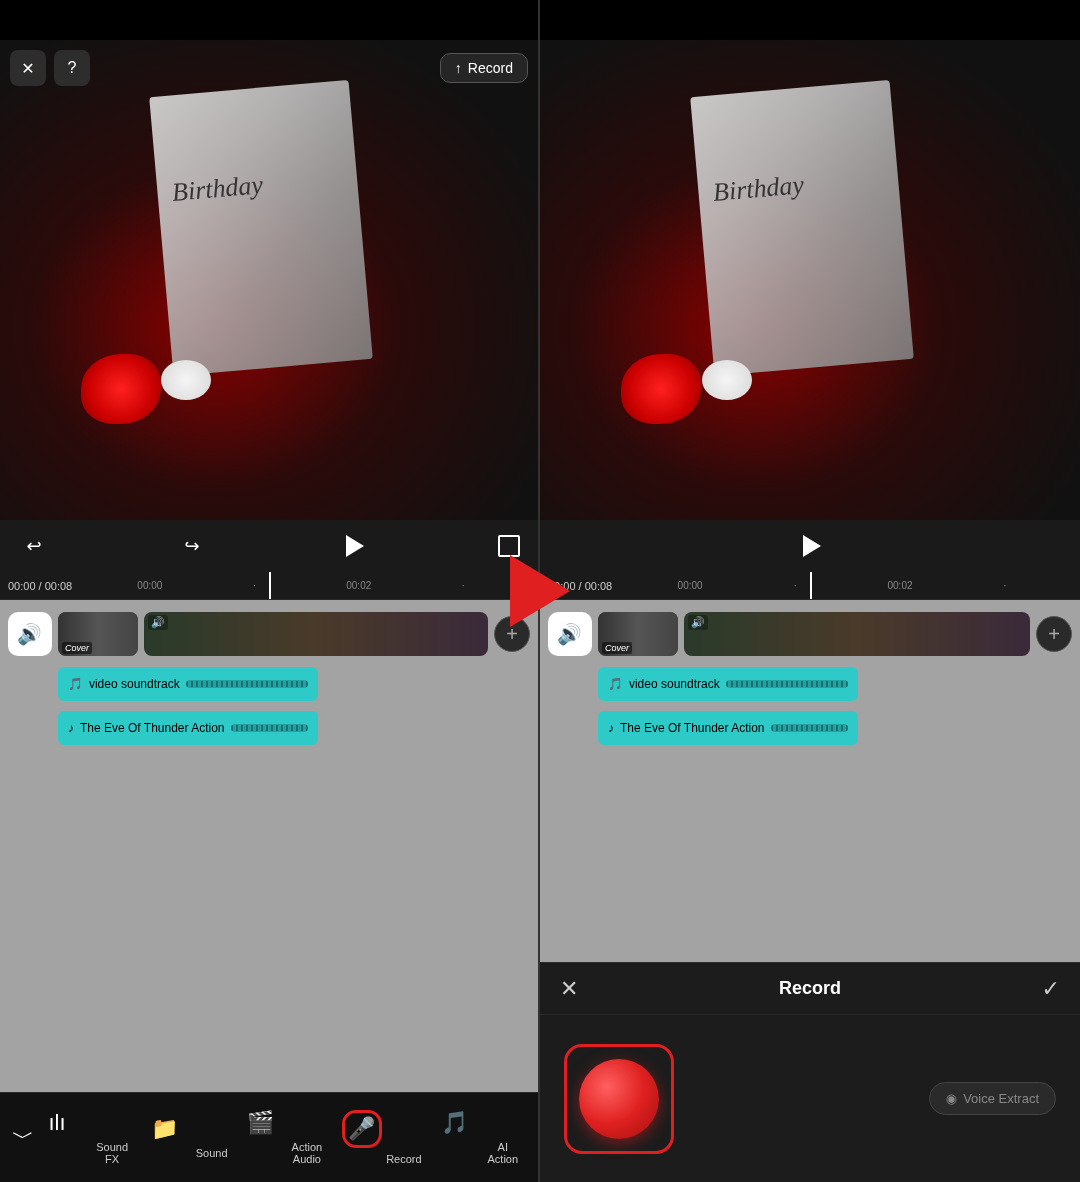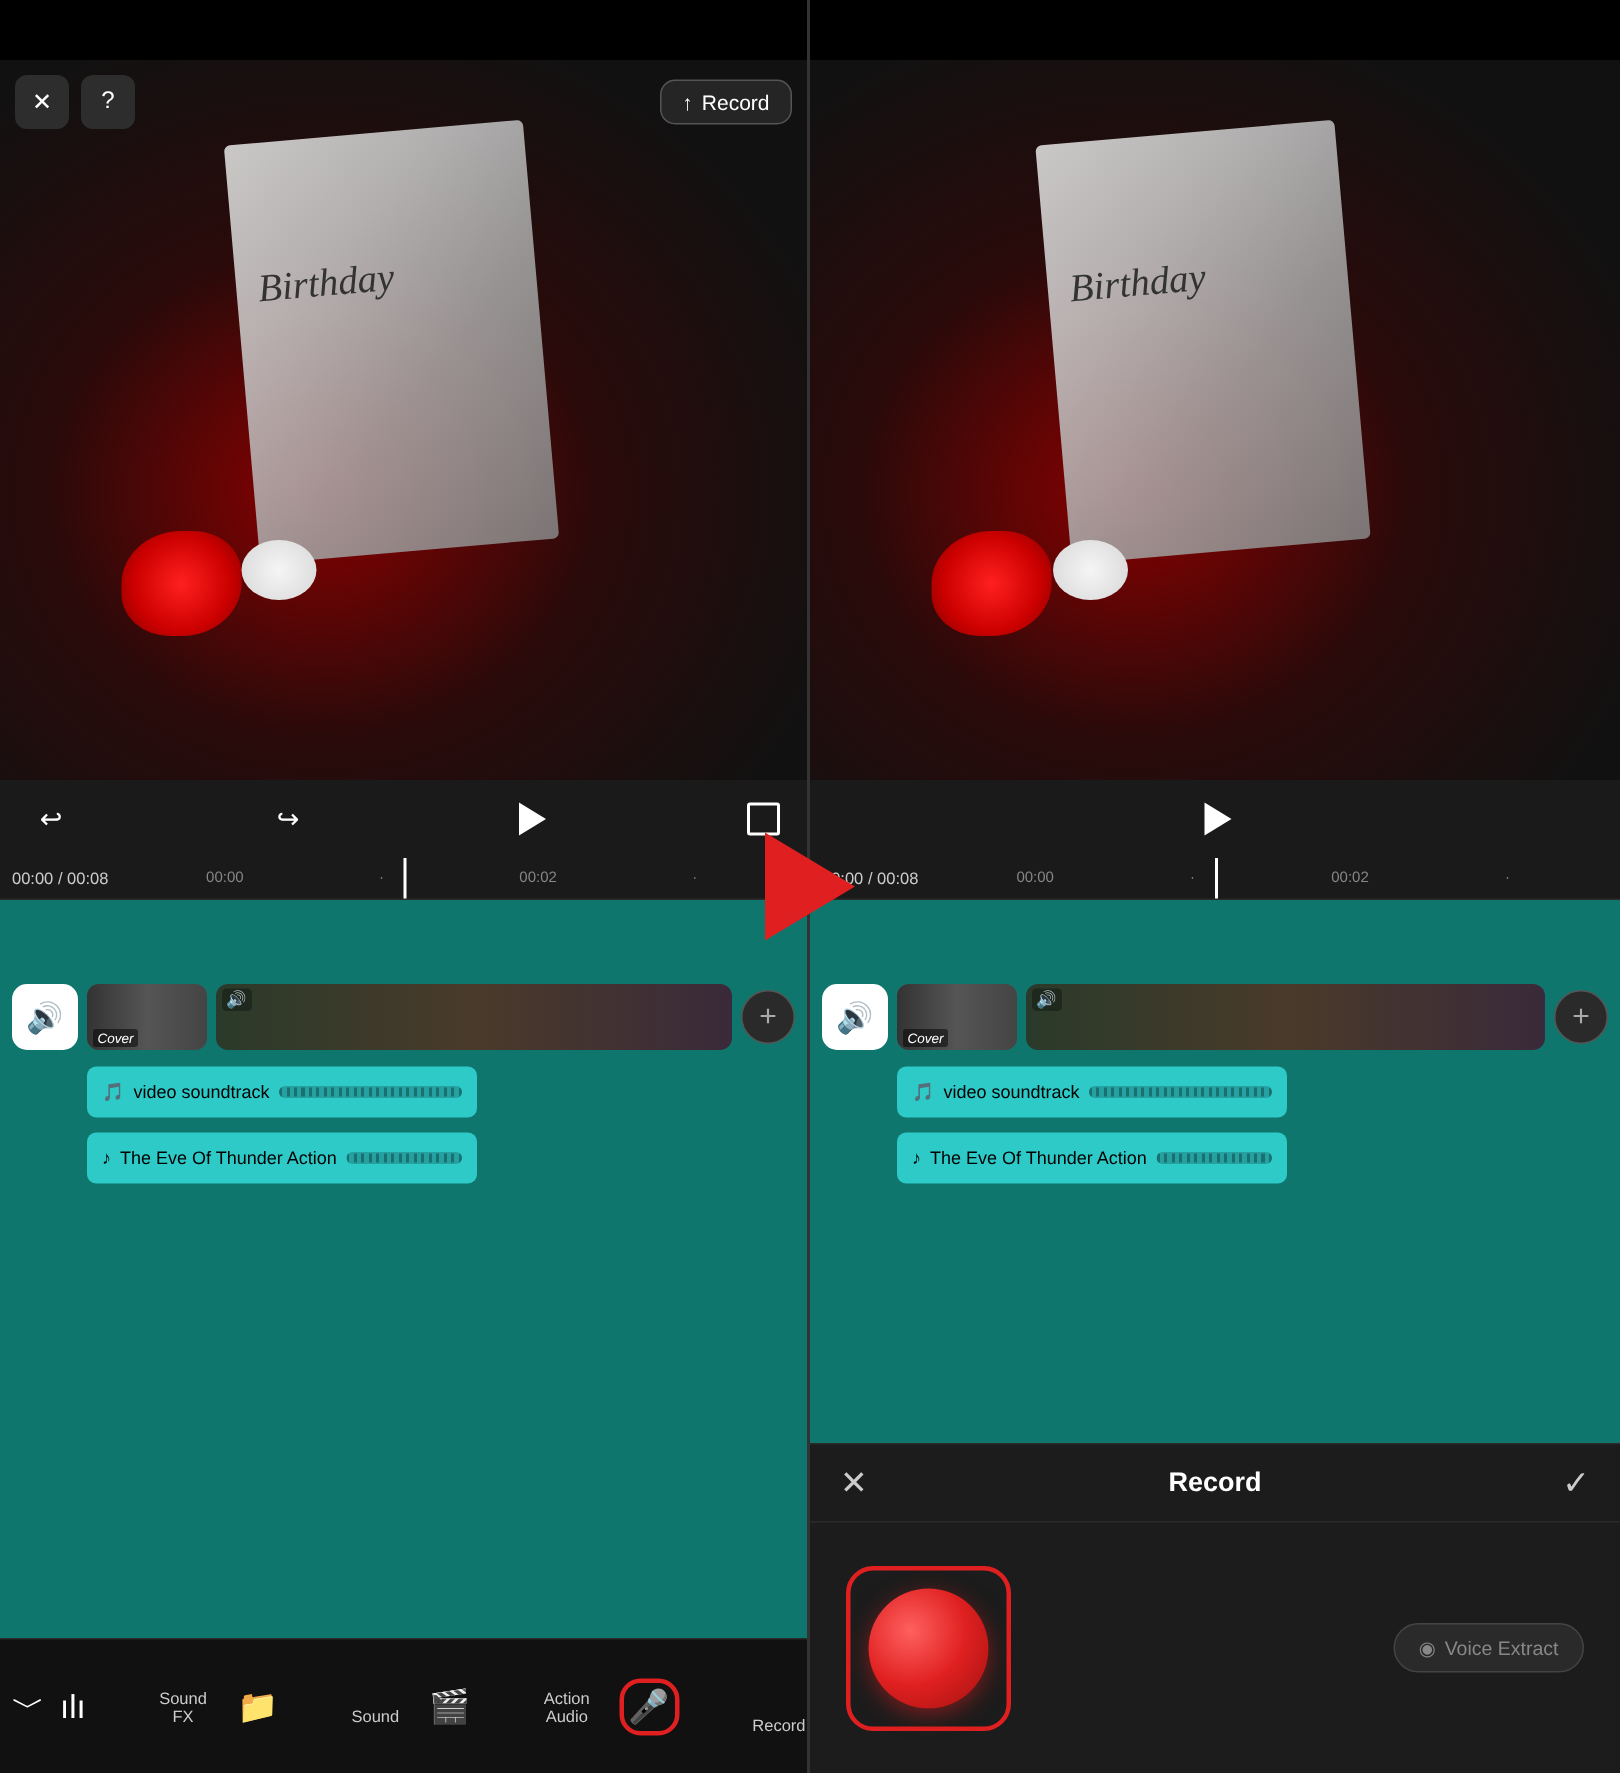--- a/index.html
+++ b/index.html
@@ -195,24 +195,23 @@
       height: 22px;
       border: 2px solid #fff;
       border-radius: 2px;
       position: relative;
       cursor: pointer;
     }
 
     
     .timeline-area {
       flex: 1;
-      background: #0f766e;
+      background: #a3a3a3;
       display: flex;
       flex-direction: column;
-      gap: 44px;
     }
 
     .timeline-ruler {
       height: 28px;
       background: #1a1a1a;
       display: flex;
       align-items: center;
       padding: 0 8px;
       font-size: 12px;
       color: #aaa;
@@ -399,22 +398,22 @@
       border-top: 1px solid #2a2a2a;
       display: flex;
       align-items: center;
       justify-content: space-around;
       padding: 0 8px;
       flex-shrink: 0;
     }
 
     .tool-item {
       display: flex;
-      flex-direction: row;
-      align-items: flex-end;
+      flex-direction: column;
+      align-items: flex-start;
       gap: 5px;
       cursor: pointer;
       padding: 6px 10px;
       border-radius: 8px;
     }
 
     .tool-icon {
       font-size: 22px;
       color: #fff;
     }

